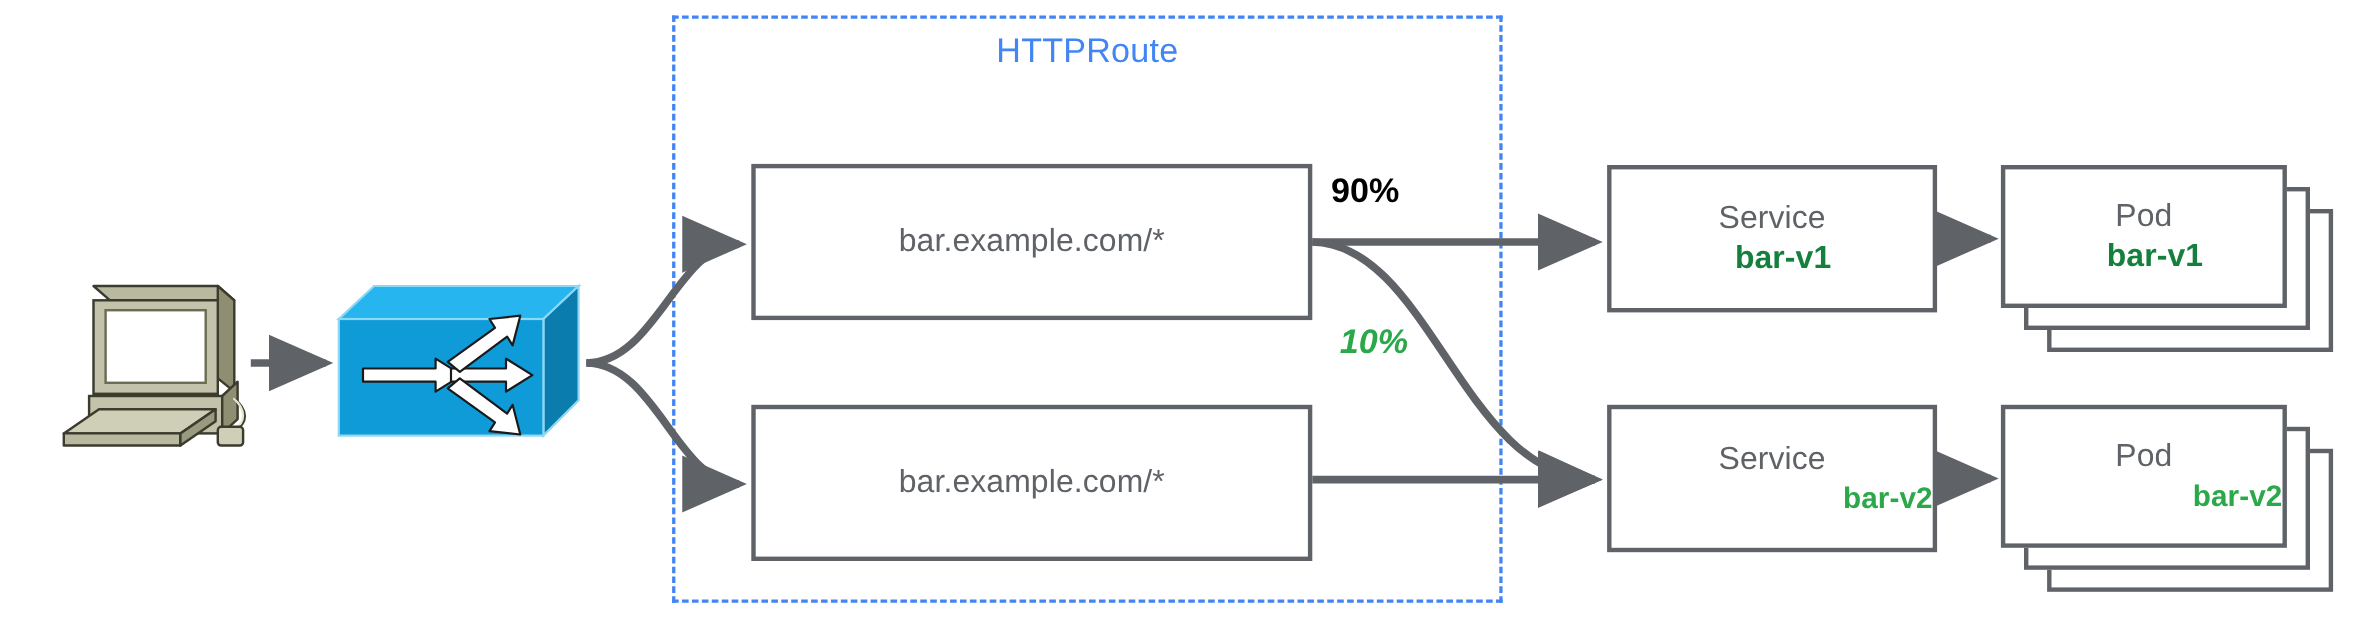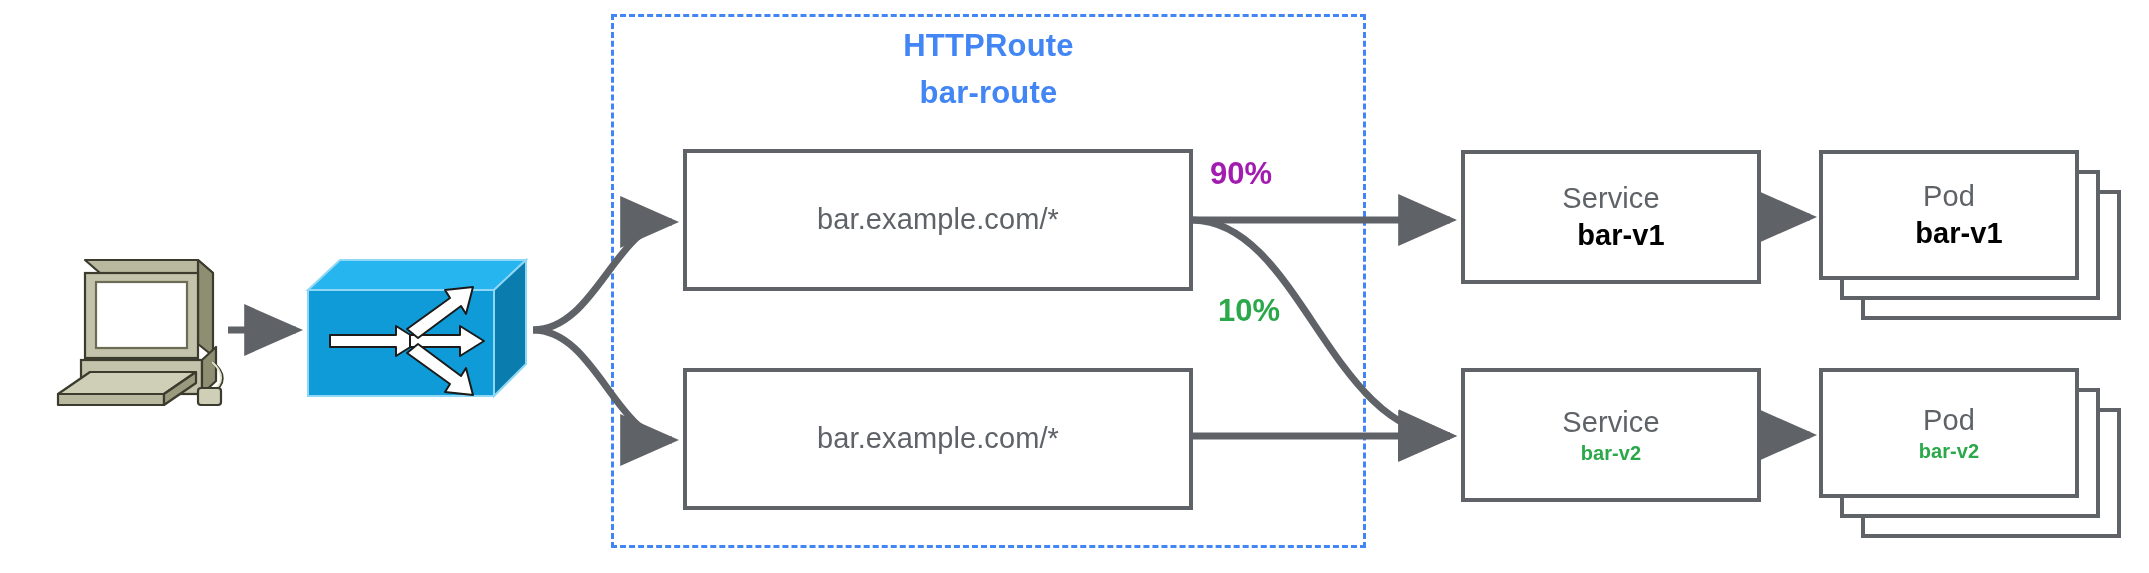--- a/index.html
+++ b/index.html
@@ -3,49 +3,48 @@
 <meta charset="utf-8">
 <style>
   html,body{margin:0;padding:0;background:#ffffff;}
   body{width:2149px;height:573px;overflow:hidden;font-family:"Liberation Sans",sans-serif;}
   #stage{position:relative;width:2149px;height:573px;background:#fff;}
   #svg-layer{position:absolute;left:0;top:0;width:2149px;height:573px;}
 
   
   .lbl{position:absolute;text-align:center;line-height:1.22;white-space:nowrap;}
   .lbl-lb{font-size:34px;font-weight:700;color:#5f6368;letter-spacing:.2px;}
-  .lbl-route-title{font-size:31px;font-weight:700;color:#4285f4;letter-spacing:.2px;}
-  .lbl-pct-blue{font-size:31px;font-weight:700;color:#a21caf;}
-  .lbl-pct-green{font-size:31px;font-weight:700;color:#2ba84a;}
+  .lbl-route-title{font-size:31px;font-weight:400;color:#4285f4;letter-spacing:.2px;}
+  .lbl-pct-blue{font-size:31px;font-weight:700;color:#000000;}
+  .lbl-pct-green{font-size:31px;font-weight:700;color:#2ba84a;font-style:italic;}
 
   .boxtext{position:absolute;text-align:center;width:100%;left:0;line-height:1.28;}
   .t-gray{font-size:29px;color:#5f6368;font-weight:400;letter-spacing:.1px;}
-  .t-blue{font-size:29px;color:#000000;font-weight:700;letter-spacing:.1px;padding-left:20px;}
-  .t-green{font-size:20px;color:#2ba84a;font-weight:700;letter-spacing:.1px;}
+  .t-blue{font-size:29px;color:#15803d;font-weight:700;letter-spacing:.1px;padding-left:20px;}
+  .t-green{font-size:27px;color:#2ba84a;font-weight:700;letter-spacing:.1px;text-align:right;}
 
   
   .rbox{position:absolute;border:4px solid #5f6368;background:#fff;box-sizing:border-box;
         display:flex;flex-direction:column;align-items:center;justify-content:center;}
   .stack-shadow{position:absolute;border:4px solid #5f6368;background:#fff;box-sizing:border-box;}
 
   
   .dashbox{position:absolute;border:3px dashed #4285f4;box-sizing:border-box;background:transparent;}
 
   
   .pc{position:absolute;}
 </style>
 </head>
 <body>
 
 <div id="stage">
 
   <div class="dashbox" style="left:611px;top:14px;width:755px;height:534px;"></div>
 
   <div class="lbl lbl-route-title" style="left:611px;top:27px;width:755px;">HTTPRoute</div>
-  <div class="lbl lbl-route-title" style="left:611px;top:74px;width:755px;">bar-route</div>
 
 
   <div class="pc" style="left:40px;top:248px;width:185px;height:165px;">
     <svg width="185" height="165" viewBox="0 0 185 165">
 
       <path d="M45 12 L158 12 L173 25 L60 25 Z" fill="#b9b9a0" stroke="#3b3b2e" stroke-width="2.2" stroke-linejoin="round"></path>
 
       <path d="M158 12 L173 25 L173 108 L158 96 Z" fill="#8e8e73" stroke="#3b3b2e" stroke-width="2.2" stroke-linejoin="round"></path>
 
       <rect x="45" y="25" width="113" height="85" fill="#c3c3ab" stroke="#3b3b2e" stroke-width="2.2"></rect>

